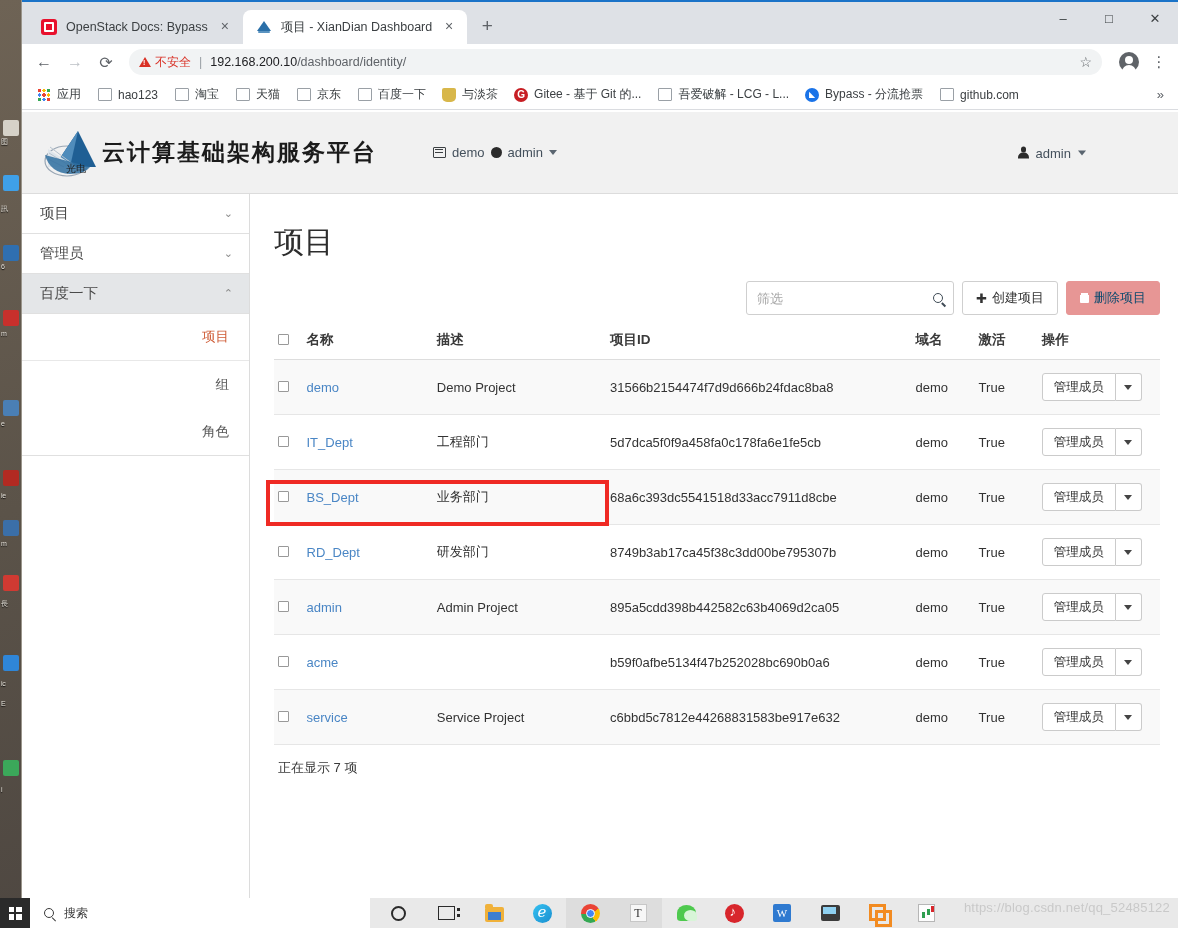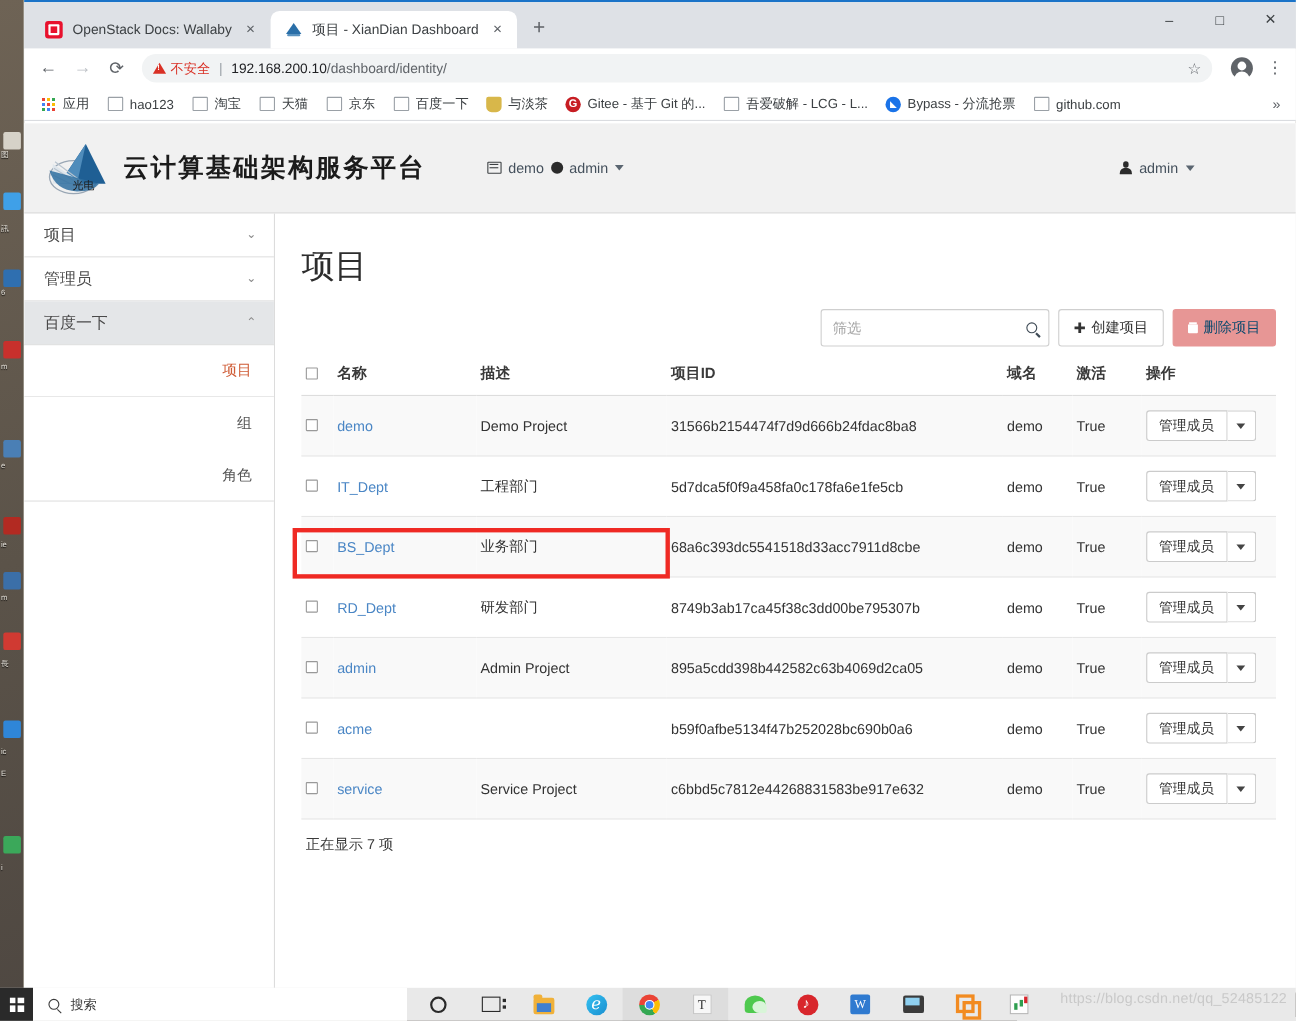--- a/index.html
+++ b/index.html
@@ -203,21 +203,21 @@
   #page {
     position: absolute; left: 0; top: 110px; right: 0; bottom: 0;
     background: #ffffff; overflow: hidden;
   }
   #hz-header {
     height: 82px; background: #f1f1f1;
     border-bottom: 1px solid #dcdcdc;
     display: flex; align-items: center; padding-left: 18px;
     position: relative;
   }
-  #brand { display: flex; align-items: center; gap: 10px; }
+  #brand { display: flex; align-items: center; }
   #logo-mark { width: 62px; height: 52px; position: relative; }
   #brand-text {
     font-family: "DejaVu Serif", "Liberation Serif", serif;
     font-weight: bold; font-size: 23px; color: #1b1b1b;
     letter-spacing: 2px;
   }
   #ctx {
     display: flex; align-items: center; gap: 6px;
     margin-left: 56px; font-size: 13px; color: #44505c;
   }
@@ -565,21 +565,21 @@
   <div class="ln">e_</div>
   <div class="ln">m</div>
 </div>
 <div id="bg-scroll"></div>
 
 <div id="browser">
 
   <div id="tabstrip">
     <div class="tab">
       <span class="favicon fav-openstack"></span>
-      <span class="label">OpenStack Docs: Wallaby</span>
+      <span class="label">OpenStack Docs: Bypass</span>
       <span class="tclose">×</span>
     </div>
     <div class="tab active">
       <span class="favicon fav-xiandian"></span>
       <span class="label">项目 - XianDian Dashboard</span>
       <span class="tclose">×</span>
     </div>
     <div id="newtab">+</div>
     <div id="wincontrols">
       <div>–</div>

